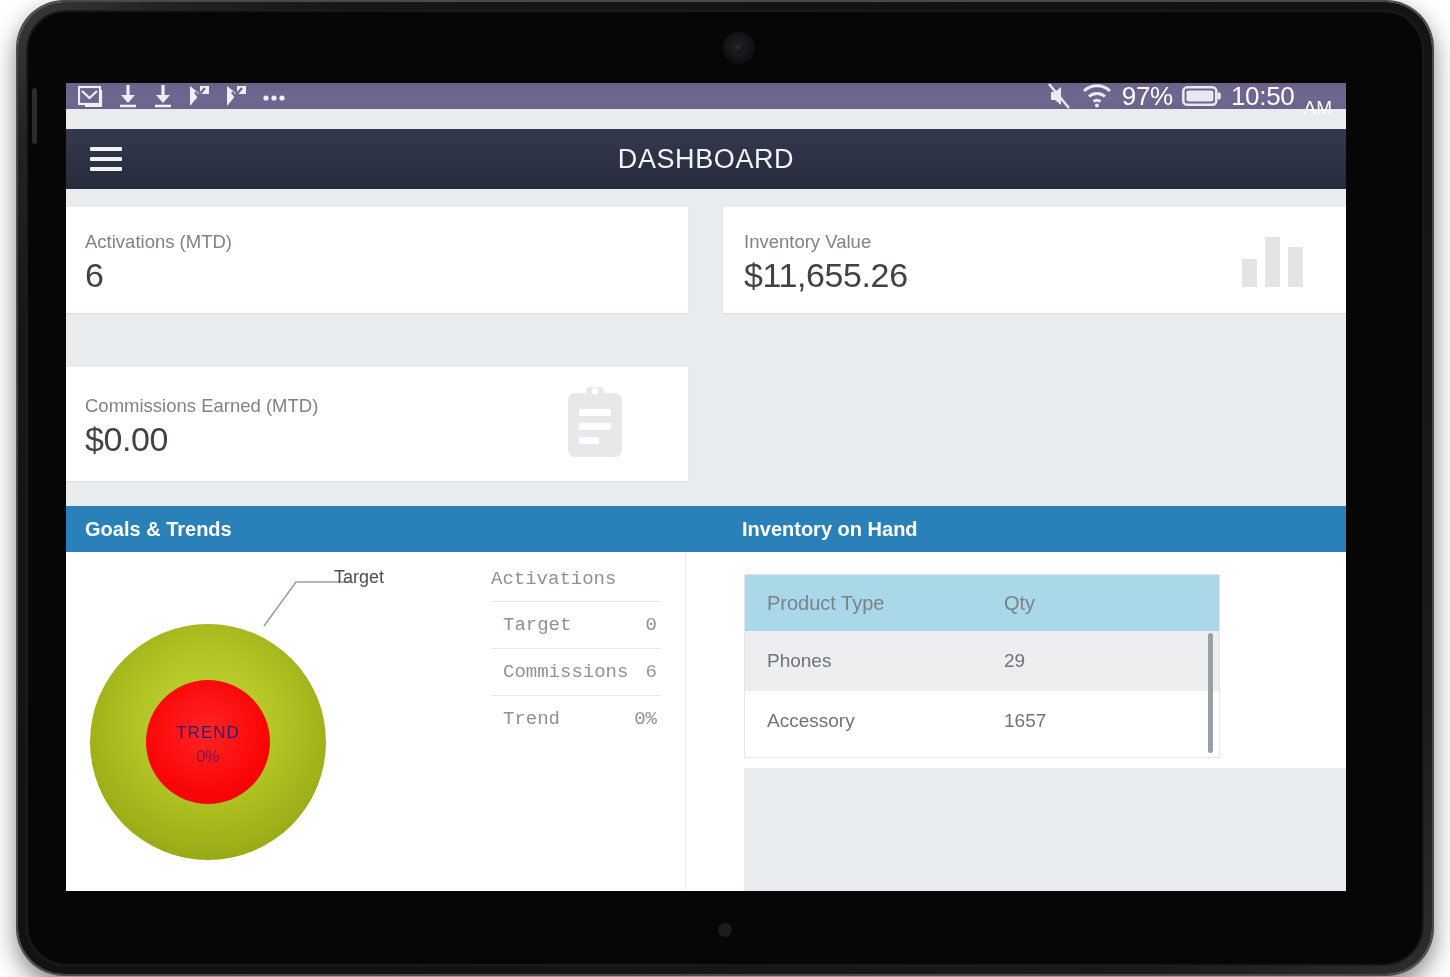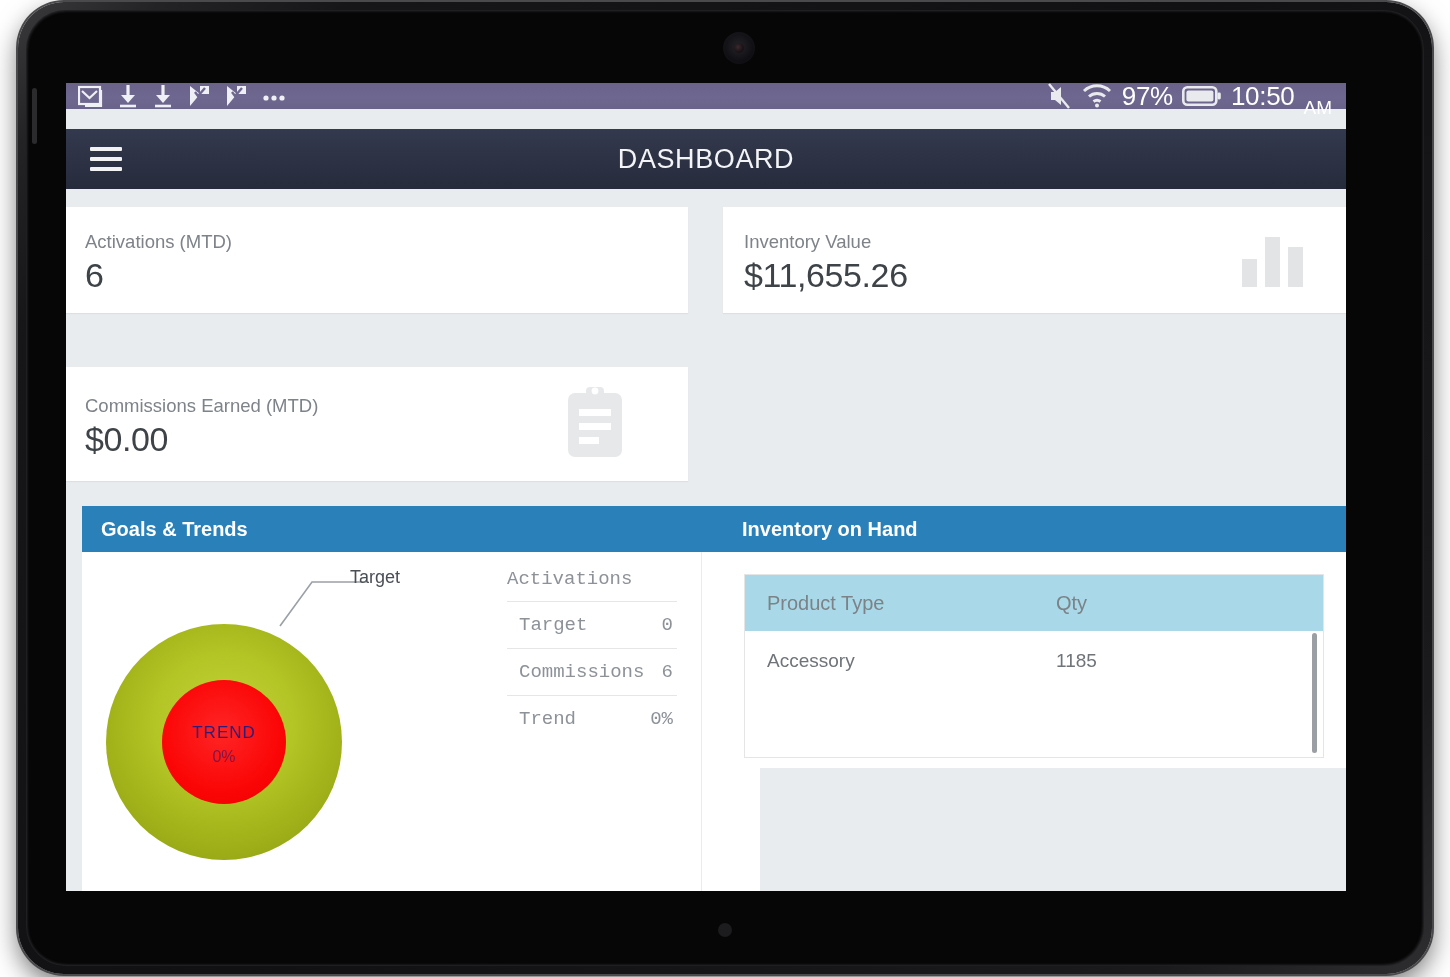--- a/index.html
+++ b/index.html
@@ -233,21 +233,21 @@
     position: absolute;
     right: 62px;
     top: 18px;
     width: 62px;
     height: 76px;
   }
 
   
   #panel-goals {
     position: absolute;
-    left: 16px;
+    left: 0;
     top: 317px;
     width: 678px;
     bottom: -60px;
     background: #ffffff;
   }
   #panel-inventory {
     position: absolute;
     left: 657px;
     top: 317px;
     width: 623px;
@@ -318,21 +318,21 @@
     bottom: 0;
     width: 1px;
     background: #e8ecee;
   }
 
   
   #inv-table-wrap {
     position: absolute;
     left: 21px;
     top: 22px;
-    width: 580px;
+    width: 476px;
     height: 184px;
     border: 1px solid #e3e5e7;
     box-sizing: border-box;
     background: #ffffff;
     overflow: hidden;
   }
   #inv-table {
     width: 100%;
     border-collapse: collapse;
     table-layout: fixed;
@@ -539,23 +539,27 @@
       <div class="panel-body">
         <div id="inv-table-wrap">
           <table id="inv-table">
             <thead>
               <tr>
                 <th>Product Type</th>
                 <th class="col-qty">Qty</th>
               </tr>
             </thead>
             <tbody>
+              <tr class="alt">
+                <td>Phones</td>
+                <td>29</td>
+              </tr>
               <tr class="plain">
                 <td>Accessory</td>
-                <td>1185</td>
+                <td>1657</td>
               </tr>
             </tbody>
           </table>
           <div id="inv-scrollbar"></div>
         </div>
       </div>
     </div>
 
   </div>
 </div>

